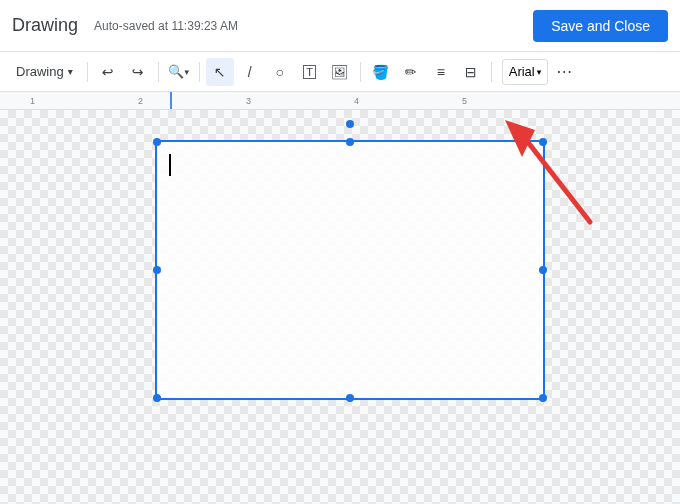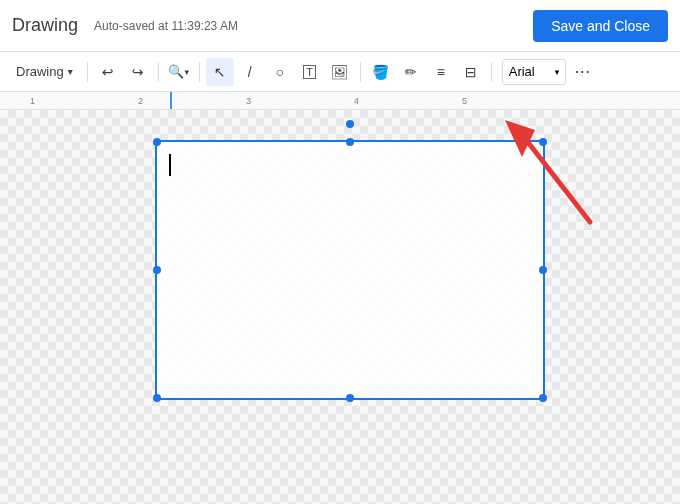--- a/index.html
+++ b/index.html
@@ -80,21 +80,21 @@
     .chevron-down { font-size: 10px; }
 
     #font-select {
       display: flex;
       align-items: center;
       border: 1px solid #dadce0;
       border-radius: 3px;
       padding: 2px 6px;
       font-size: 13px;
       cursor: pointer;
-      gap: 20px;
+      gap: 2px;
       height: 26px;
       margin-left: 4px;
     }
     #more-btn {
       width: 28px;
       height: 28px;
       border: none;
       background: transparent;
       border-radius: 3px;
       cursor: pointer;

